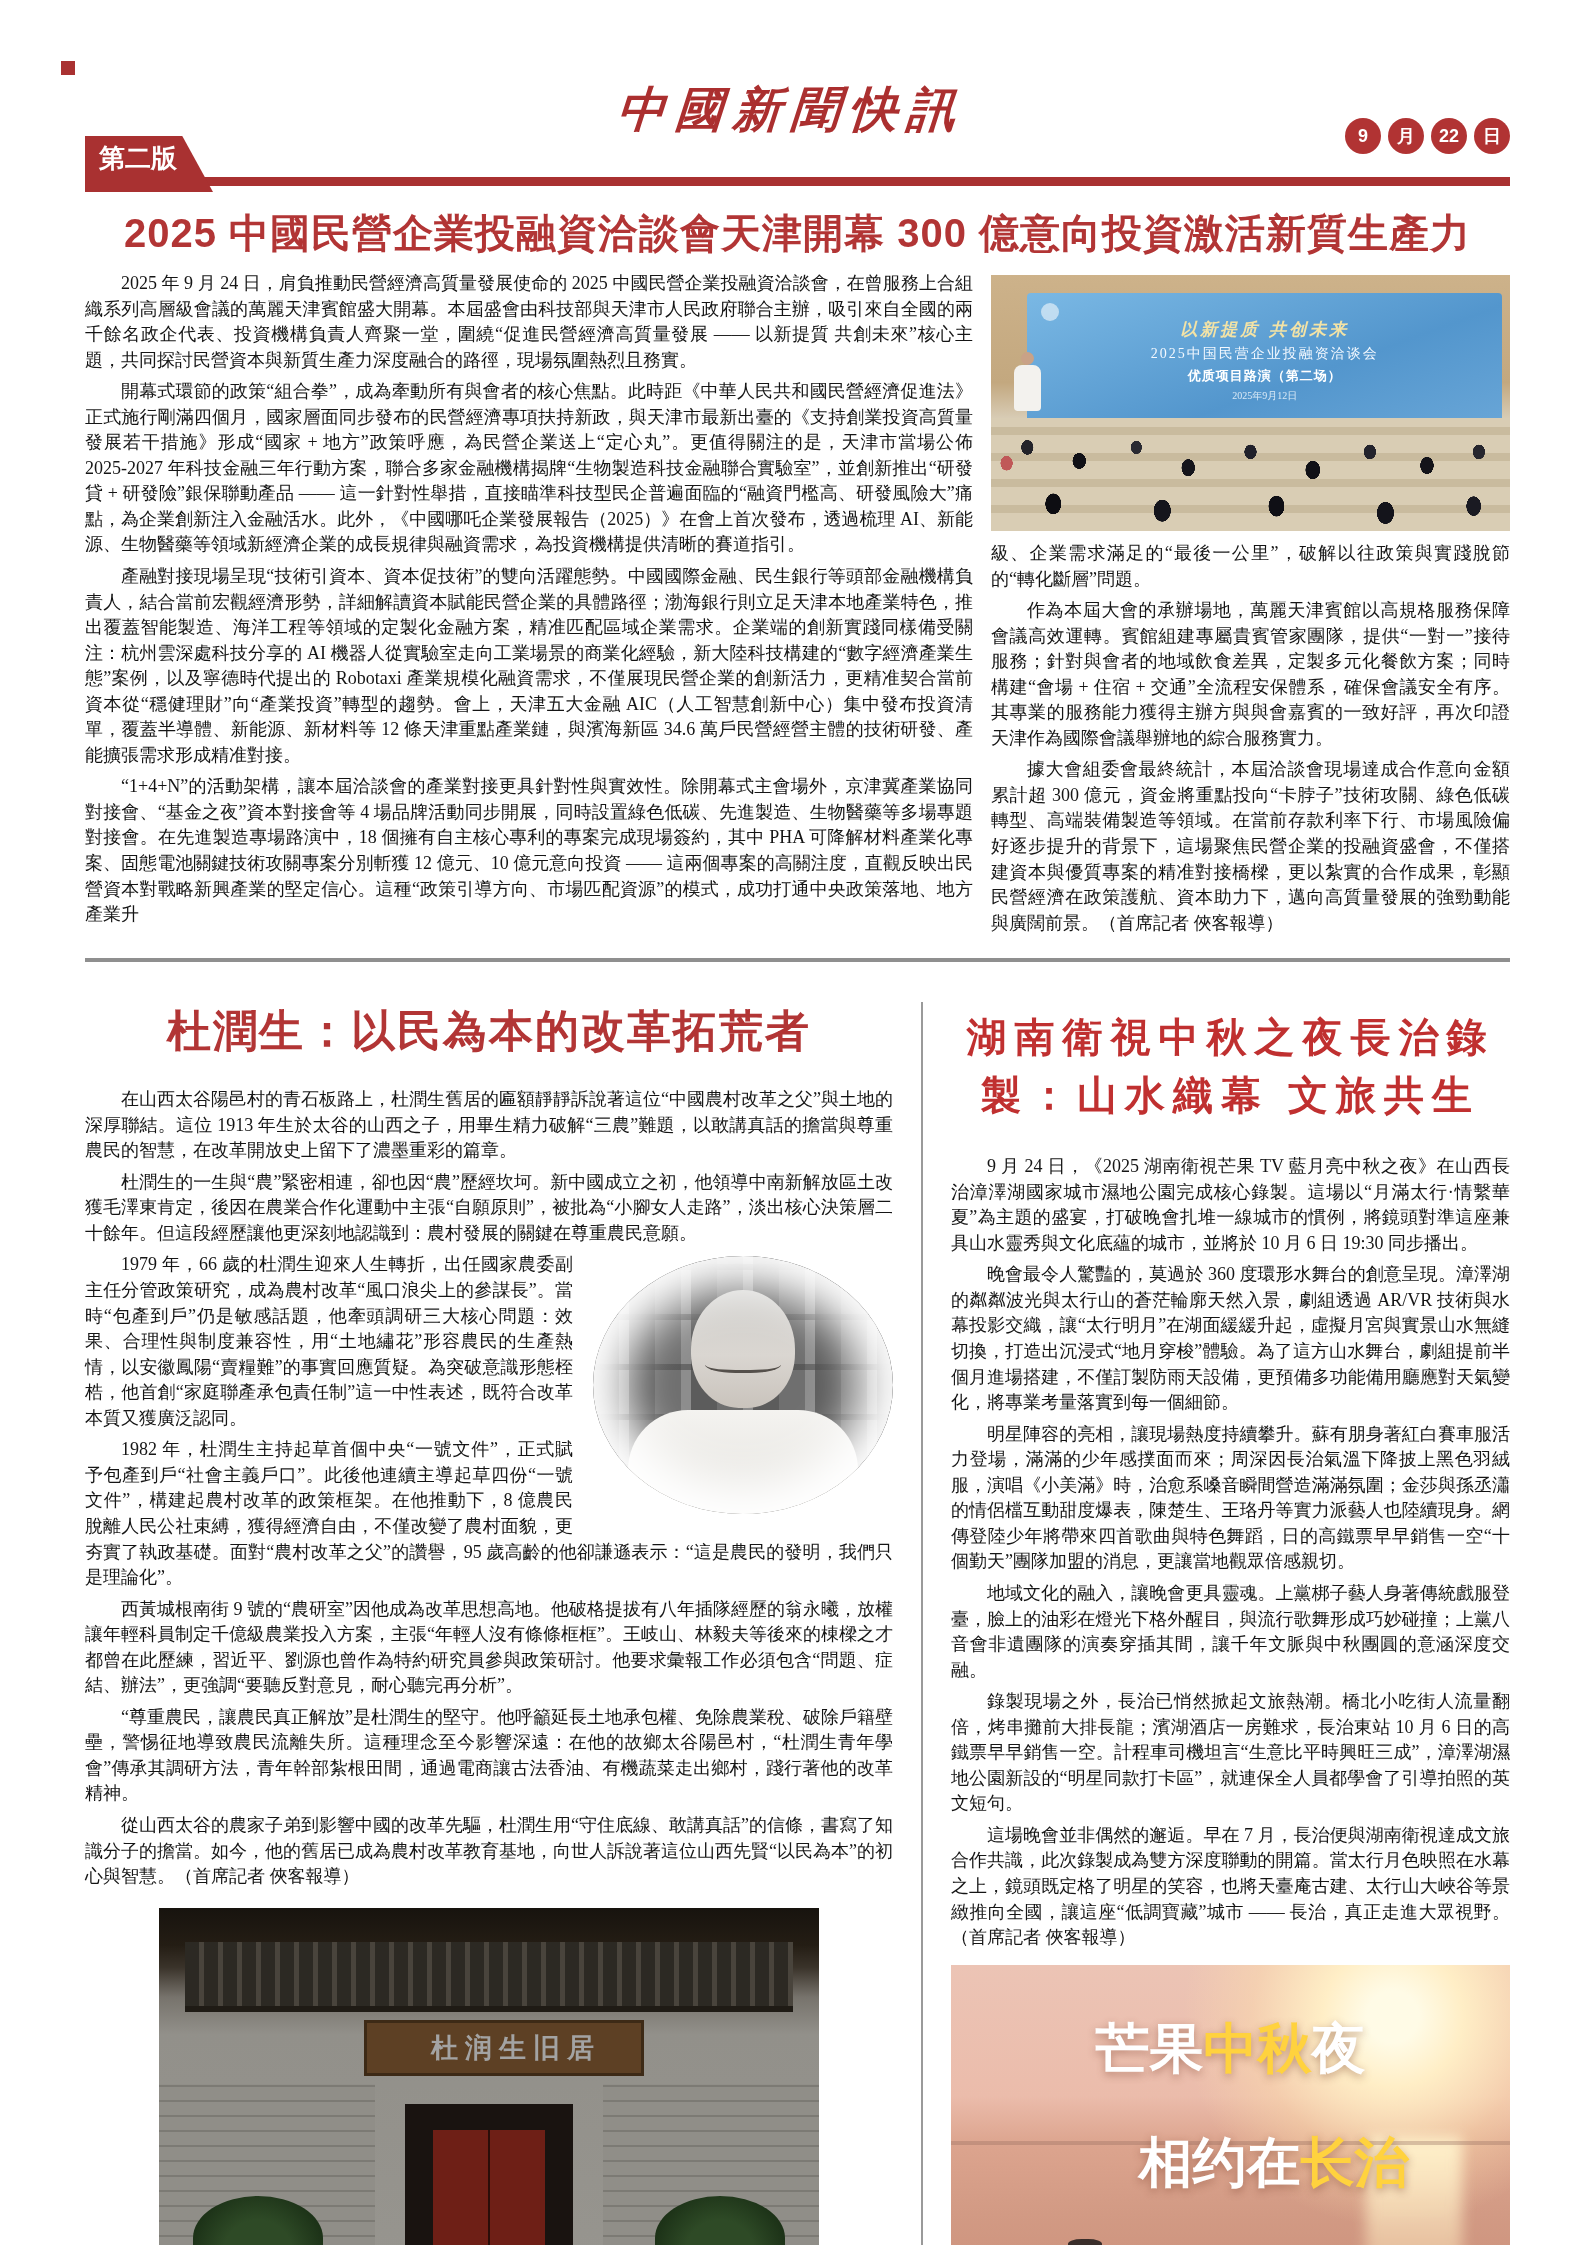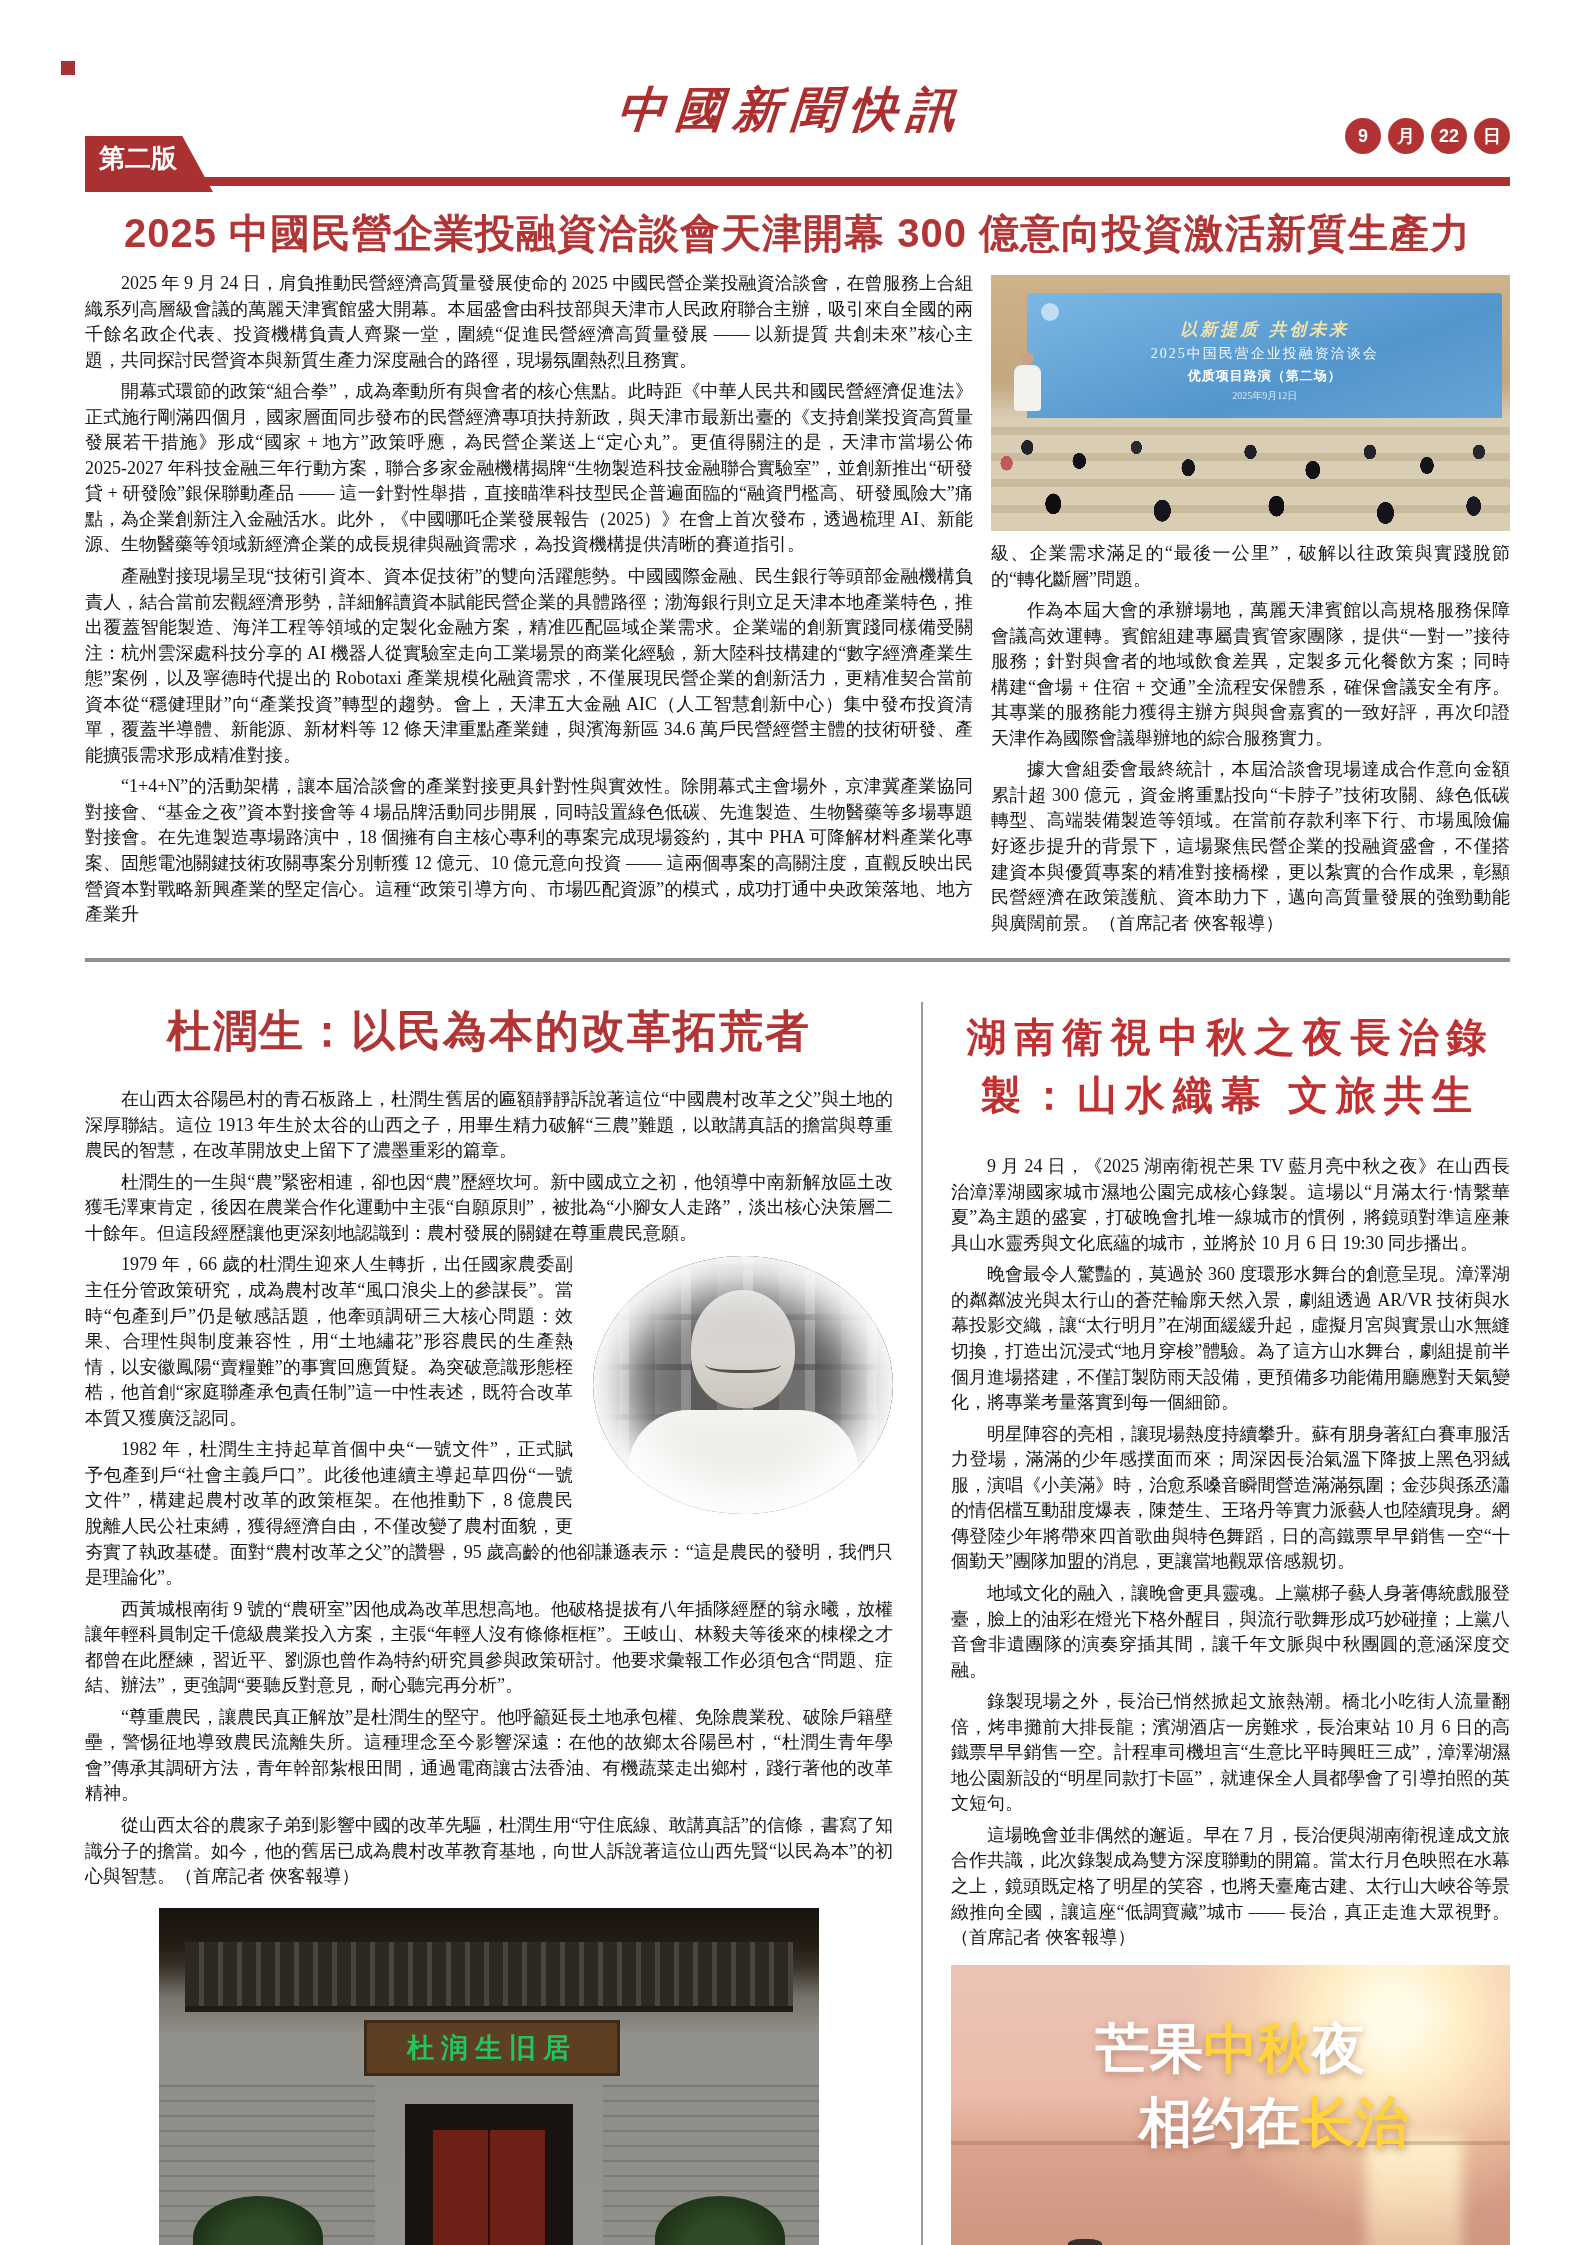--- a/index.html
+++ b/index.html
@@ -104,21 +104,21 @@
 
   
   .building-photo{position:relative;width:660px;height:372px;margin:18px auto 0;overflow:hidden;
      background:linear-gradient(180deg,#17130e 0%,#241d14 10%,#3a332a 16%,#77736c 24%,
                 #92908a 34%,#97958f 100%);}
   .bp-roof{position:absolute;left:4%;right:4%;top:34px;height:64px;
      background:repeating-linear-gradient(90deg,#2c2923 0 14px,#49443c 14px 19px);
      box-shadow:0 6px 0 #1f1b15;}
   .bp-plaque{position:absolute;left:50%;top:112px;width:250px;height:50px;margin-left:-125px;
      background:#5d4024;border:3px solid #3d2a16;display:flex;align-items:center;justify-content:center;
-     color:#22c55e;font-family:"Liberation Sans",sans-serif;font-weight:700;font-size:27px;letter-spacing:7px;}
+     color:#a3a3a3;font-family:"Liberation Sans",sans-serif;font-weight:700;font-size:27px;letter-spacing:7px;padding-left:24px;}
   .bp-wall{position:absolute;top:176px;bottom:0;width:216px;
      background:repeating-linear-gradient(0deg,#908e88 0 13px,#7c7a74 13px 15px);}
   .bp-wall.left{left:0;}  .bp-wall.right{right:0;}
   .bp-door{position:absolute;left:50%;bottom:26px;width:168px;height:150px;margin-left:-84px;
      background:#191310;display:flex;align-items:flex-end;justify-content:center;}
   .bp-door-leaf{width:112px;height:124px;background:linear-gradient(90deg,#6e1f16 0 49%,#2a0d09 49% 51%,#6e1f16 51% 100%);}
   .bp-plant{position:absolute;bottom:0;width:130px;height:84px;border-radius:50% 50% 0 0;
      background:radial-gradient(circle at 50% 70%,#2e4a26 0 40%,#1d3318 75%,#142410 100%);}
   .bp-plant.left{left:34px;} .bp-plant.right{right:34px;}
 
@@ -127,21 +127,21 @@
      background:
        radial-gradient(circle at 79% 15%,#fffbe6 0 26px,#ffeec6 70px,rgba(255,224,175,.45) 140px,transparent 210px),
        linear-gradient(180deg,#ecc4b5 0%,#ebbcab 38%,#dca48e 52%,#d29a84 72%,#ca8f79 100%);}
   .poster-glare{position:absolute;right:48px;top:50%;bottom:0;width:96px;
      background:linear-gradient(180deg,rgba(255,243,205,.95),rgba(255,214,160,.25));
      filter:blur(7px);}
   .poster-waterline{position:absolute;left:0;right:0;top:51%;height:4px;background:rgba(150,110,95,.35);}
   .poster-text{position:absolute;left:0;right:0;top:56px;text-align:center;
      font-family:"DejaVu Serif",serif;font-weight:900;font-size:54px;line-height:1.0;
      text-shadow:0 3px 8px rgba(120,60,40,.45);}
-  .pt-line2{margin-top:20px;padding-left:86px;}
+  .pt-line2{margin-top:60px;padding-left:86px;}
   .poster-text .w{color:#ffffff;} .poster-text .y{color:#ffd23e;}
   .poster-boat{position:absolute;left:21%;bottom:17%;width:34px;height:12px;border-radius:40% 40% 50% 50%;
      background:#3a2e2a;box-shadow:-26px 10px 0 -4px rgba(255,255,255,.35),-52px 18px 0 -5px rgba(255,255,255,.25);}
 </style>
 </head>
 <body>
 
 <div class="page">
 
   <div class="corner-square"></div>

